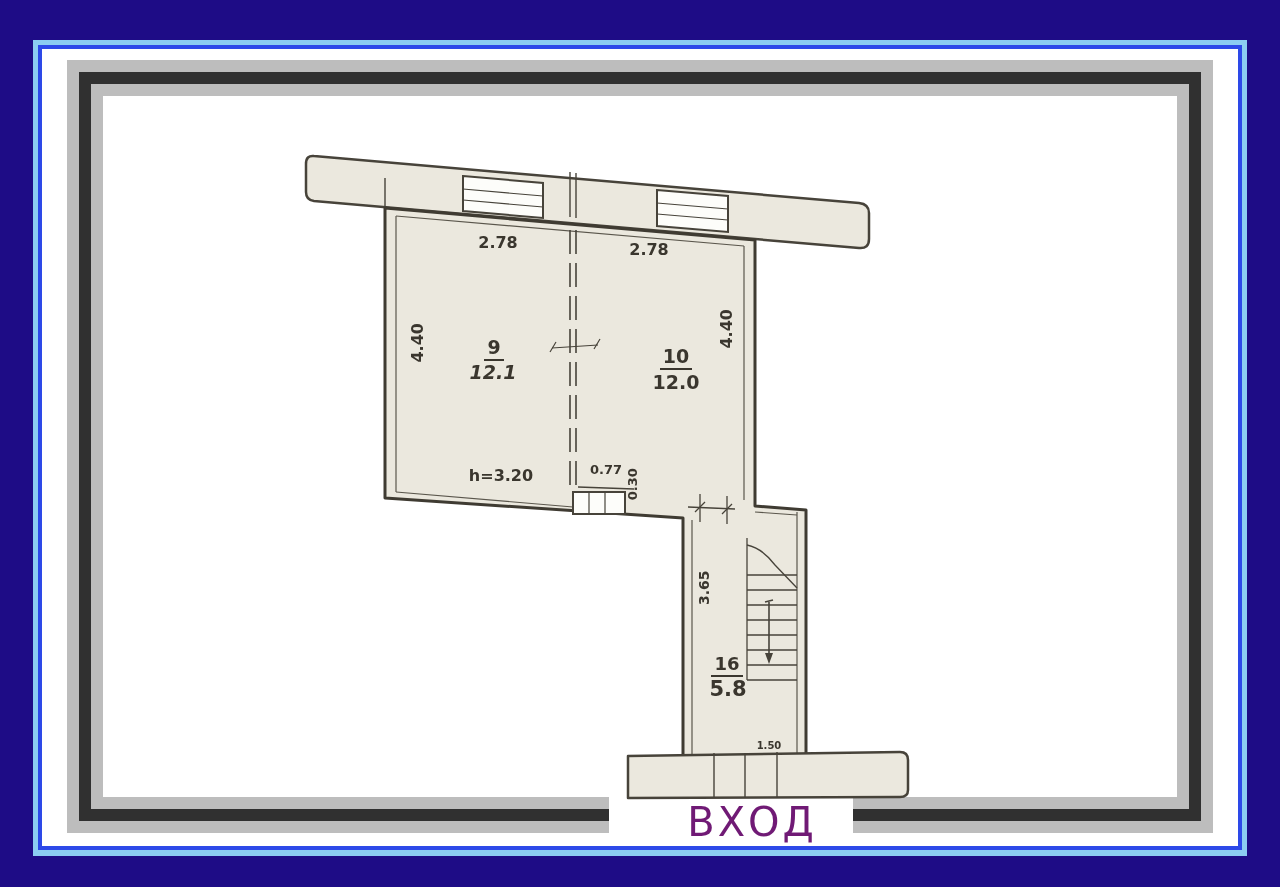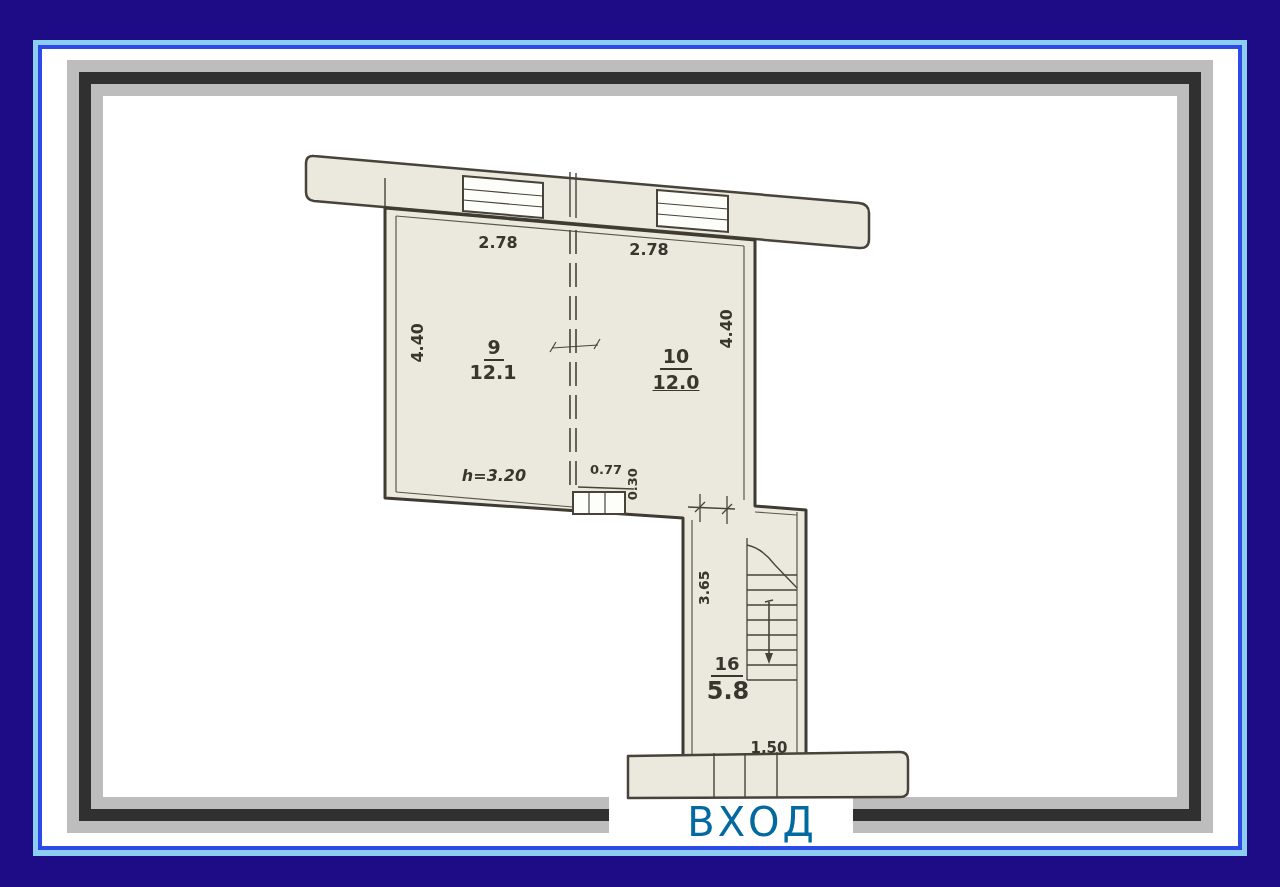--- a/index.html
+++ b/index.html
@@ -26,21 +26,21 @@
     position:absolute;text-align:center;color:#3a362e;font-weight:bold;
     white-space:nowrap;line-height:1.1;
   }
   .dim{font-size:16px;}
   .dim-sm{font-size:14px;}
   .rot{transform:rotate(-90deg);transform-origin:center center;}
   .room-num{font-size:19px;}
   .room-num .u{border-bottom:2px solid #3a362e;padding:0 3px 1px 3px;display:inline-block;}
   .room-area{font-size:19px;}
   .entrance{
-    color:#0369a1;font-size:40px;font-weight:normal;letter-spacing:3px;
+    color:#701a75;font-size:40px;font-weight:normal;letter-spacing:3px;
     font-family:"DejaVu Sans",sans-serif;
   }
 </style>
 </head>
 <body>
 
 <div class="abs border-navy"></div>
 <div class="abs border-lightblue"></div>
 <div class="abs border-royal"></div>
 <div class="abs border-white"></div>
@@ -147,33 +147,33 @@
   </svg>
 
   <div class="lbl dim" style="left:168px;top:94px;width:60px;">2.78</div>
   <div class="lbl dim" style="left:319px;top:101px;width:60px;">2.78</div>
   <div class="lbl dim rot" style="left:88px;top:194px;width:60px;">4.40</div>
   <div class="lbl dim rot" style="left:397px;top:180px;width:60px;">4.40</div>
 
   <div class="lbl room-num" style="left:174px;top:197px;width:40px;">
     <span class="u">9</span>
   </div>
-  <div class="lbl room-area" style="left:163px;top:222px;width:60px;">12.1</div>
+  <div class="lbl room-area" style="left:163px;top:222px;width:60px;font-style:italic;">12.1</div>
 
   <div class="lbl room-num" style="left:356px;top:206px;width:40px;">
     <span class="u">10</span>
   </div>
-  <div class="lbl room-area" style="left:346px;top:232px;width:60px;text-decoration:underline;">12.0</div>
+  <div class="lbl room-area" style="left:346px;top:232px;width:60px;">12.0</div>
 
-  <div class="lbl dim" style="left:154px;top:327px;width:80px;font-style:italic;">h=3.20</div>
+  <div class="lbl dim" style="left:161px;top:327px;width:80px;">h=3.20</div>
   <div class="lbl dim-sm" style="left:276px;top:323px;width:60px;font-size:13px;">0.77</div>
   <div class="lbl dim-sm rot" style="left:303px;top:337px;width:60px;font-size:13px;">0.30</div>
   <div class="lbl dim-sm rot" style="left:375px;top:440px;width:60px;font-size:14px;">3.65</div>
 
   <div class="lbl room-num" style="left:405px;top:514px;width:44px;font-size:18px;">
     <span class="u">16</span>
   </div>
-  <div class="lbl room-area" style="left:398px;top:538px;width:60px;font-size:24px;">5.8</div>
+  <div class="lbl room-area" style="left:398px;top:538px;width:60px;font-size:21px;">5.8</div>
 
-  <div class="lbl dim-sm" style="left:439px;top:600px;width:60px;font-size:15px;">1.50</div>
+  <div class="lbl dim-sm" style="left:439px;top:600px;width:60px;font-size:10px;">1.50</div>
 
   <div class="lbl entrance" style="left:352px;top:660px;width:200px;">ВХОД</div>
 </div>
 
 </body></html>

